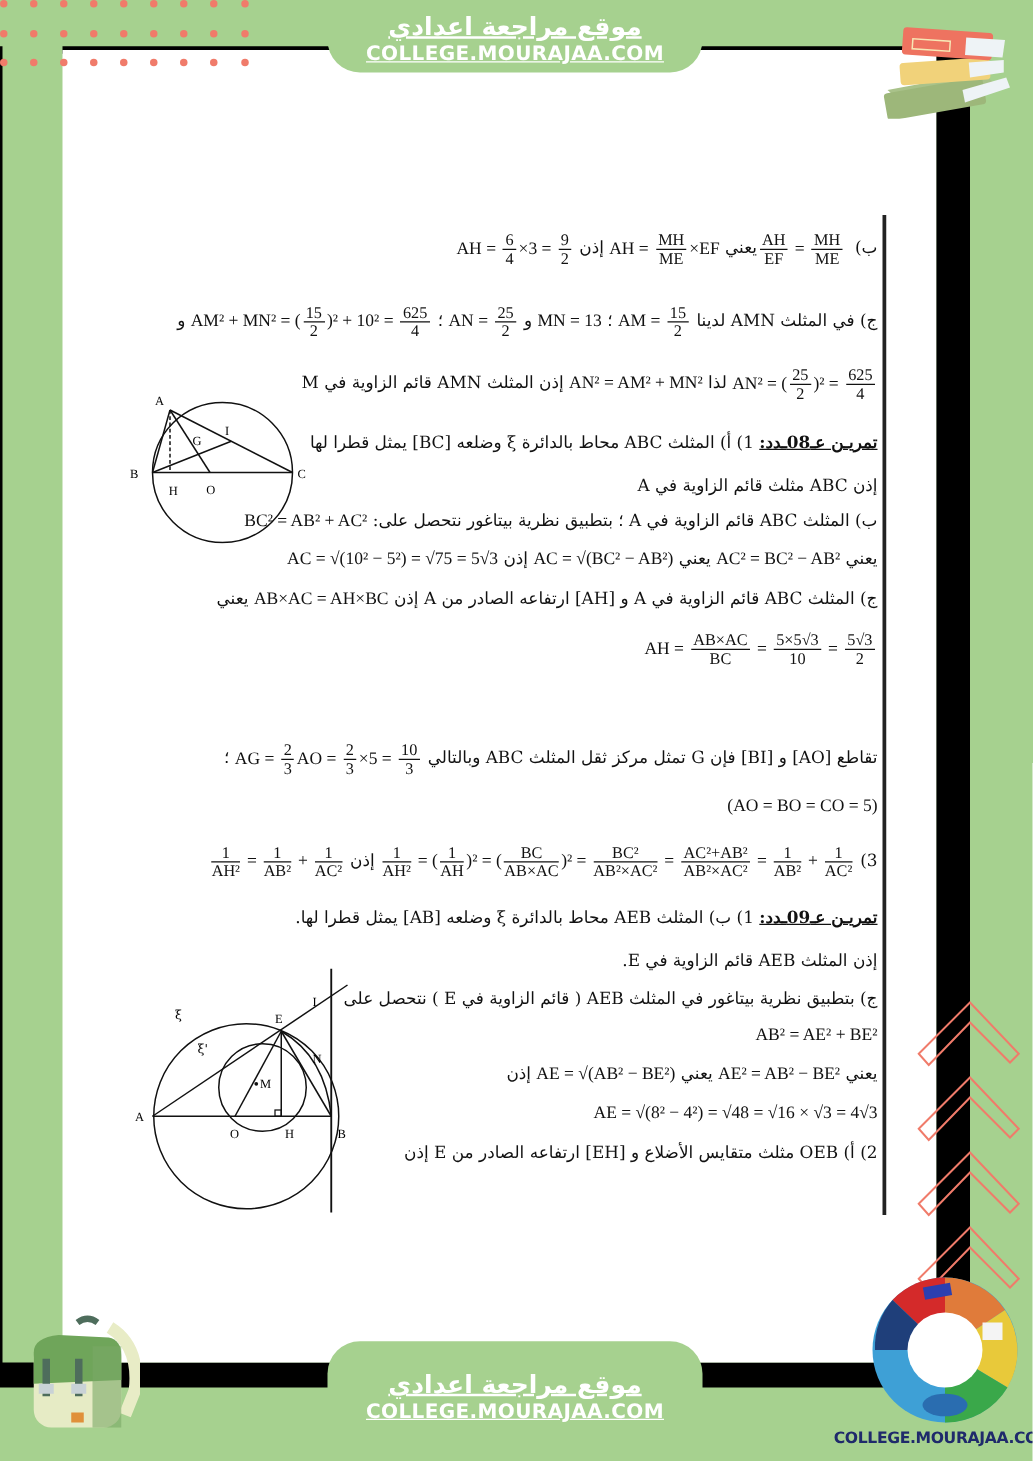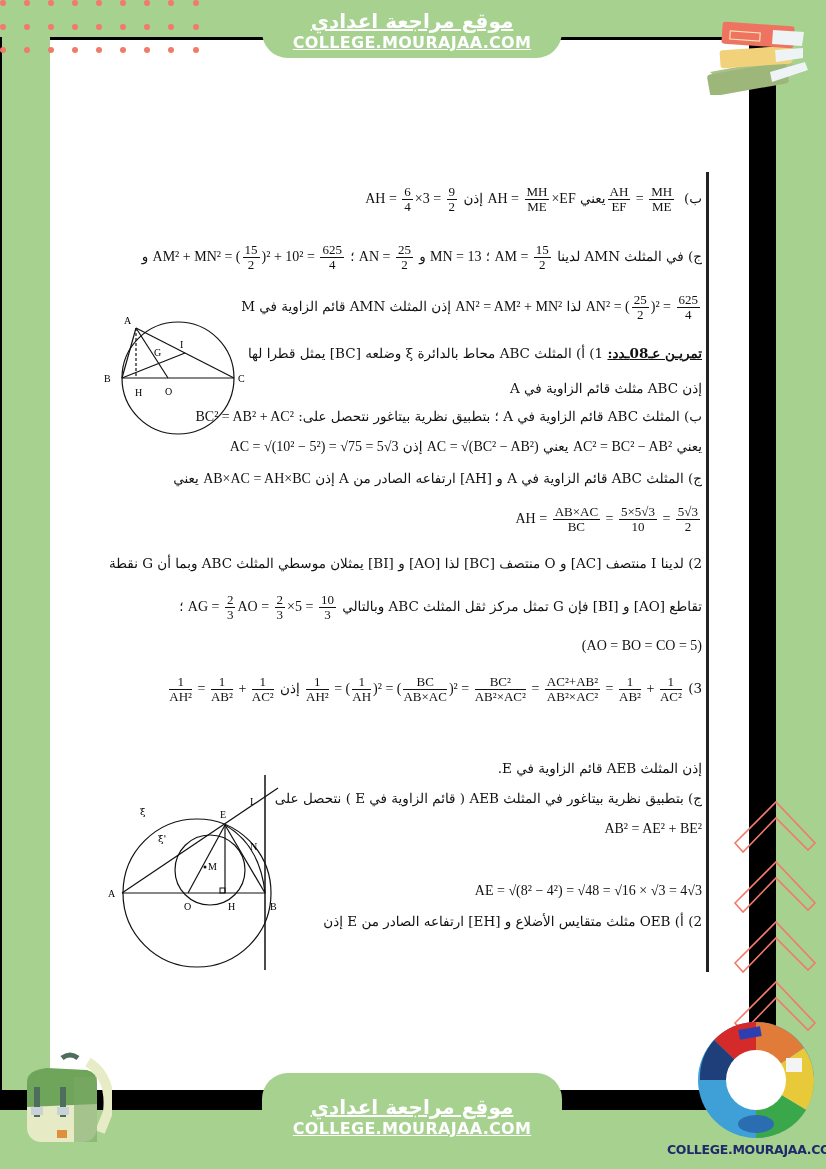--- a/index.html
+++ b/index.html
@@ -130,39 +130,43 @@
   </div>
   <div class="line" style="top:273px">
     <span>يعني </span><span class="math">AC² = BC² − AB²</span><span> يعني </span><span class="math">AC = √(BC² − AB²)</span><span> إذن </span><span class="math">AC = √(10² − 5²) = √75 = 5√3</span>
   </div>
   <div class="line" style="top:305px">
     <span>ج) المثلث ABC قائم الزاوية في A و [AH] ارتفاعه الصادر من A إذن </span><span class="math">AB×AC = AH×BC</span><span> يعني</span>
   </div>
   <div class="line" style="top:340px">
     <span class="math">AH = <span class="frac"><span class="num">AB×AC</span><span>BC</span></span> = <span class="frac"><span class="num">5×5√3</span><span>10</span></span> = <span class="frac"><span class="num">5√3</span><span>2</span></span></span>
   </div>
-  <div class="line" style="top:390px">
-    <span>2) لدينا I منتصف [AC] و O منتصف [BC] لذا [AO] و [BI] يمثلان موسطي المثلث ABC وبما أن G نقطة</span>
-  </div>
   <div class="line" style="top:428px">
     <span>تقاطع [AO] و [BI] فإن G تمثل مركز ثقل المثلث ABC وبالتالي </span>
     <span class="math">AG = <span class="frac"><span class="num">2</span><span>3</span></span>AO = <span class="frac"><span class="num">2</span><span>3</span></span>×5 = <span class="frac"><span class="num">10</span><span>3</span></span></span><span> ؛</span>
   </div>
   <div class="line" style="top:472px">
     <span class="math">(AO = BO = CO = 5)</span>
   </div>
   <div class="line" style="top:510px">
     <span>3) </span>
     <span class="math"><span class="frac"><span class="num">1</span><span>AH²</span></span> = (<span class="frac"><span class="num">1</span><span>AH</span></span>)² = (<span class="frac"><span class="num">BC</span><span>AB×AC</span></span>)² = <span class="frac"><span class="num">BC²</span><span>AB²×AC²</span></span> = <span class="frac"><span class="num">AC²+AB²</span><span>AB²×AC²</span></span> = <span class="frac"><span class="num">1</span><span>AB²</span></span> + <span class="frac"><span class="num">1</span><span>AC²</span></span></span>
     <span> إذن </span>
     <span class="math"><span class="frac"><span class="num">1</span><span>AH²</span></span> = <span class="frac"><span class="num">1</span><span>AB²</span></span> + <span class="frac"><span class="num">1</span><span>AC²</span></span></span>
   </div>
+  <div class="line" style="top:560px">
+    <span class="heading">تمريـن عـ09ـدد:</span>
+    <span> 1) ب) المثلث AEB محاط بالدائرة ξ وضلعه [AB] يمثل قطرا لها.</span>
+  </div>
   <div class="line" style="top:595px">إذن المثلث AEB قائم الزاوية في E.</div>
   <div class="line" style="top:625px">ج) بتطبيق نظرية بيتاغور في المثلث AEB ( قائم الزاوية في E ) نتحصل على</div>
   <div class="line" style="top:655px"><span class="math">AB² = AE² + BE²</span></div>
+  <div class="line" style="top:685px">
+    <span>يعني </span><span class="math">AE² = AB² − BE²</span><span> يعني </span><span class="math">AE = √(AB² − BE²)</span><span> إذن</span>
+  </div>
   <div class="line" style="top:717px">
     <span class="math">AE = √(8² − 4²) = √48 = √16 × √3 = 4√3</span>
   </div>
   <div class="line" style="top:748px">
     <span>2) أ) OEB مثلث متقايس الأضلاع و [EH] ارتفاعه الصادر من E إذن</span>
   </div>
 </div>
 
 <svg class="fig" style="left:100px;top:310px" width="150" height="125" viewBox="0 0 150 125">
   <circle cx="78" cy="68" r="56" fill="none" stroke="#111" stroke-width="1.2"></circle>

